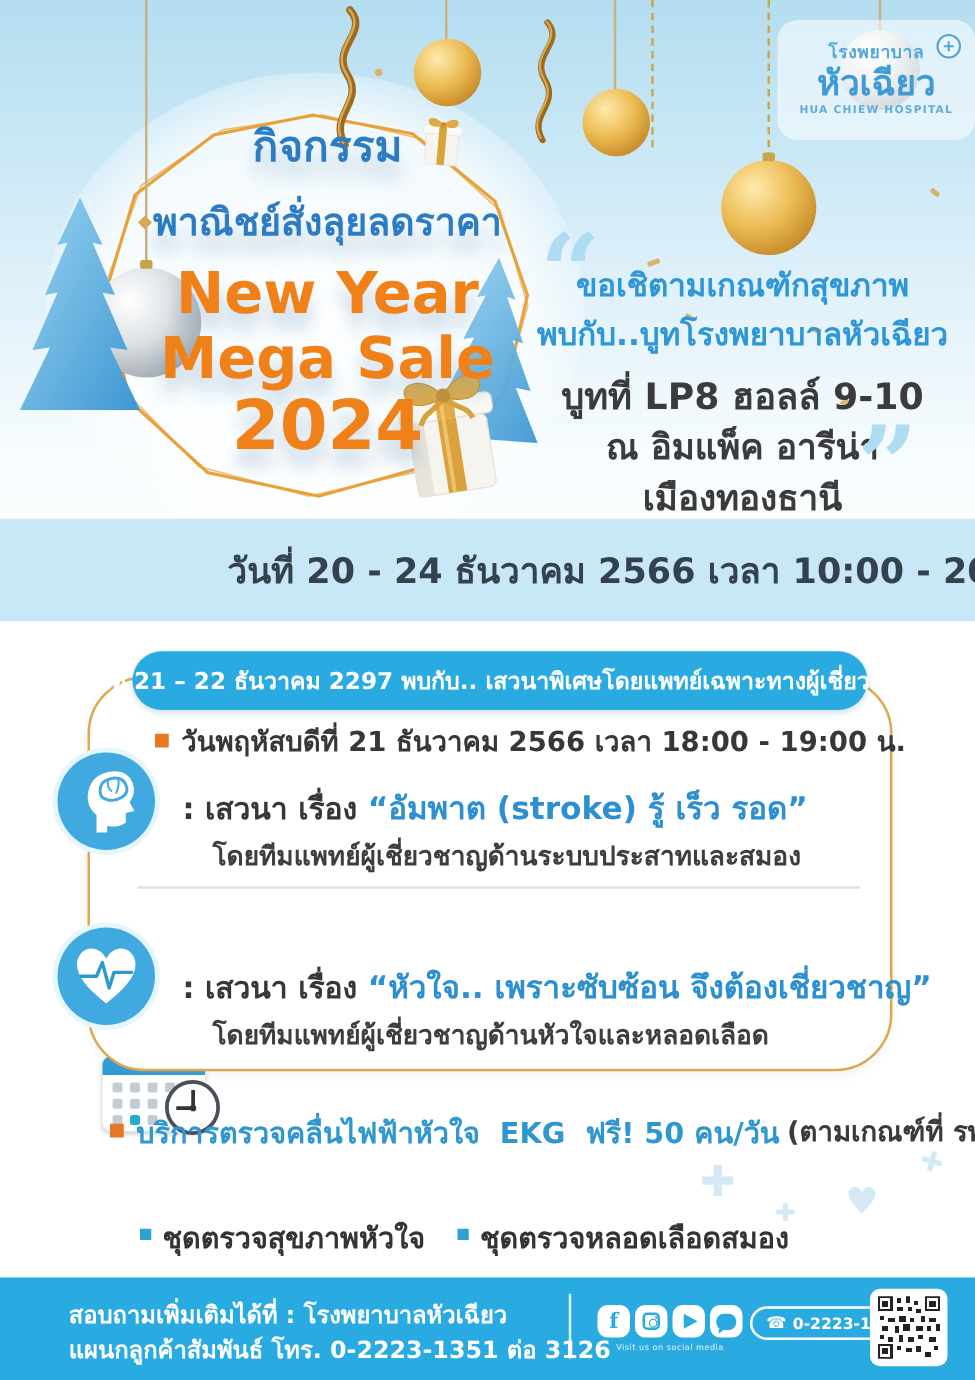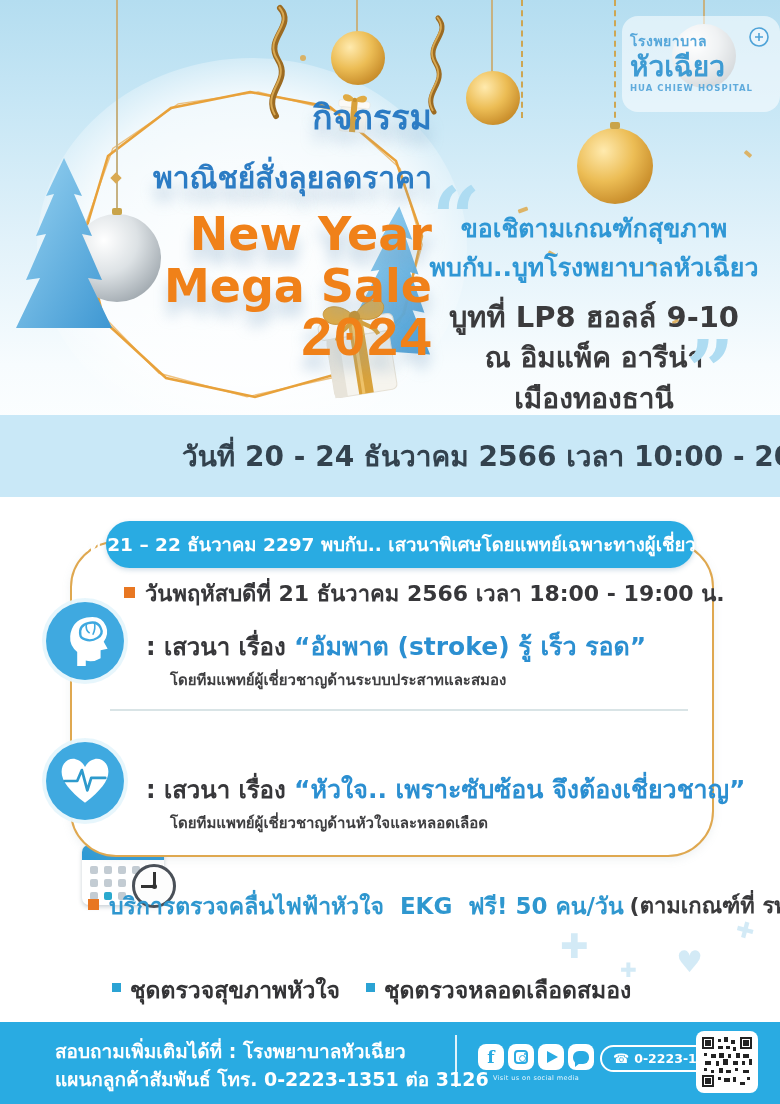--- a/index.html
+++ b/index.html
@@ -14,34 +14,34 @@
   .chain{position:absolute;width:0;border-left:2px dashed #cda653;}
   .ball{position:absolute;border-radius:50%;}
   .ball.silver{background:radial-gradient(circle at 35% 30%,#ffffff,#dde2e5 40%,#a8b0b6 75%,#858d94);}
   .ball.gold{background:radial-gradient(circle at 35% 30%,#ffeaae,#ecbd55 42%,#cd9330 72%,#a97820);}
   .cap{position:absolute;width:10px;height:7px;background:#c9a44a;border-radius:2px;}
   .bead{position:absolute;width:8px;height:8px;background:#d9a952;transform:rotate(45deg);}
   .confetti{position:absolute;background:#dda94e;opacity:.85;border-radius:1px;}
 
   
   .logo-card{position:absolute;left:622px;top:16px;width:158px;height:96px;background:rgba(255,255,255,.55);border-radius:16px;}
-  .logo{position:absolute;left:630px;top:30px;width:142px;color:#3e9bd3;}
+  .logo{position:absolute;left:630px;top:30px;width:142px;text-align:center;color:#3e9bd3;}
   .logo .l1{font-size:14px;font-weight:bold;color:#56a7da;letter-spacing:.5px;}
   .logo .l2{font-size:28px;font-weight:bold;line-height:1.05;}
   .logo .l3{font-size:8.5px;font-weight:bold;letter-spacing:1px;color:#5fabdc;margin-top:2px;}
   .crest{position:absolute;right:2px;top:-4px;}
 
   
-  .hero-titles{position:absolute;left:68px;top:90px;width:364px;text-align:right;
+  .hero-titles{position:absolute;left:80px;top:90px;width:364px;text-align:center;
     text-shadow:0 14px 14px rgba(120,160,195,.40);}
   .kicker{font-size:34px;font-weight:bold;color:#2c7cc4;}
   .subkicker{font-size:30px;font-weight:bold;color:#2c7cc4;margin-top:10px;}
   .big1{font-size:46px;font-weight:bold;color:#f08119;margin-top:8px;line-height:1.12;}
   .big2{font-size:46px;font-weight:bold;color:#f08119;line-height:1.12;}
-  .year{font-size:55px;font-weight:bold;color:#f08119;line-height:1.05;font-family:Liberation Mono, monospace;}
+  .year{font-size:55px;font-weight:bold;color:#f08119;line-height:1.05;}
 
   
   .quote-open,.quote-close{position:absolute;font-family:"DejaVu Serif","Liberation Serif",serif;
     font-size:84px;font-weight:bold;color:#aedcf2;line-height:1;}
   .invite{position:absolute;left:420px;top:210px;width:348px;text-align:center;}
   .invite .b1{font-size:25px;font-weight:bold;color:#2f97d5;line-height:1.55;}
   .invite .b2{font-size:25px;font-weight:bold;color:#2f97d5;line-height:1.5;}
   .invite .d1{font-size:29px;font-weight:bold;color:#3b3b3d;margin-top:10px;line-height:1.45;}
   .invite .d2{font-size:28px;font-weight:bold;color:#3b3b3d;line-height:1.45;}
 
@@ -68,21 +68,21 @@
   .pill{position:absolute;left:106px;top:521px;width:588px;height:47px;background:#29abe2;
     border-radius:26px;display:flex;align-items:center;justify-content:center;
     color:#fff;font-size:18.5px;font-weight:bold;white-space:nowrap;box-shadow:0 2px 5px rgba(60,120,160,.25);}
   .badge{position:absolute;left:46px;width:78px;height:78px;border-radius:50%;background:#3fa9e0;
     box-shadow:0 0 0 4px rgba(230,245,252,.95);}
   .evt-date{position:absolute;left:124px;display:flex;align-items:flex-start;
     font-size:22px;font-weight:bold;color:#37373a;white-space:nowrap;}
   .sq-bullet{width:11px;height:11px;background:#e87722;margin:11px 10px 0 0;flex:none;}
   .evt-topic{position:absolute;left:146px;font-size:24px;font-weight:bold;color:#37373a;white-space:nowrap;}
   .evt-topic .t{color:#2b8fd1;font-size:25px;}
-  .evt-speaker{position:absolute;left:170px;font-size:15px;font-weight:bold;color:#3e3e40;white-space:nowrap;}
+  .evt-speaker{position:absolute;left:170px;font-size:21px;font-weight:bold;color:#3e3e40;white-space:nowrap;}
   .divider{position:absolute;left:110px;top:709px;width:578px;height:2px;background:#d9e4e6;}
 
   
   .svc{position:absolute;display:flex;align-items:flex-start;white-space:nowrap;}
   .svc .blue{font-size:23px;font-weight:bold;color:#2f97cf;white-space:pre;}
   .svc .dark{font-size:22px;font-weight:bold;color:#3a3a3c;margin-left:6px;}
   .sub-bullet{width:9px;height:9px;background:#2ba3d4;margin:11px 9px 0 0;flex:none;}
   .sub-txt{font-size:23px;font-weight:bold;color:#343436;}
   .wm{position:absolute;color:rgba(140,200,232,.38);font-weight:bold;}
 

